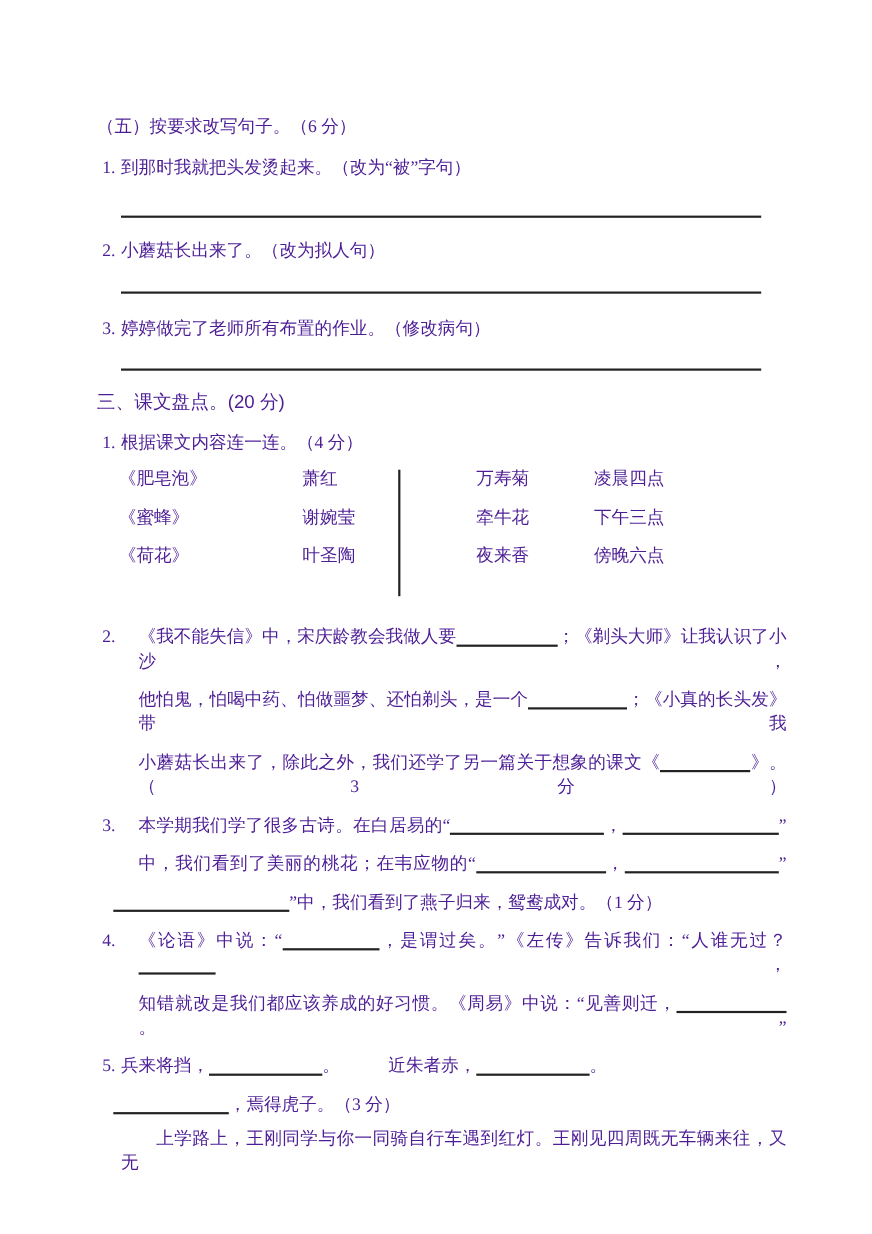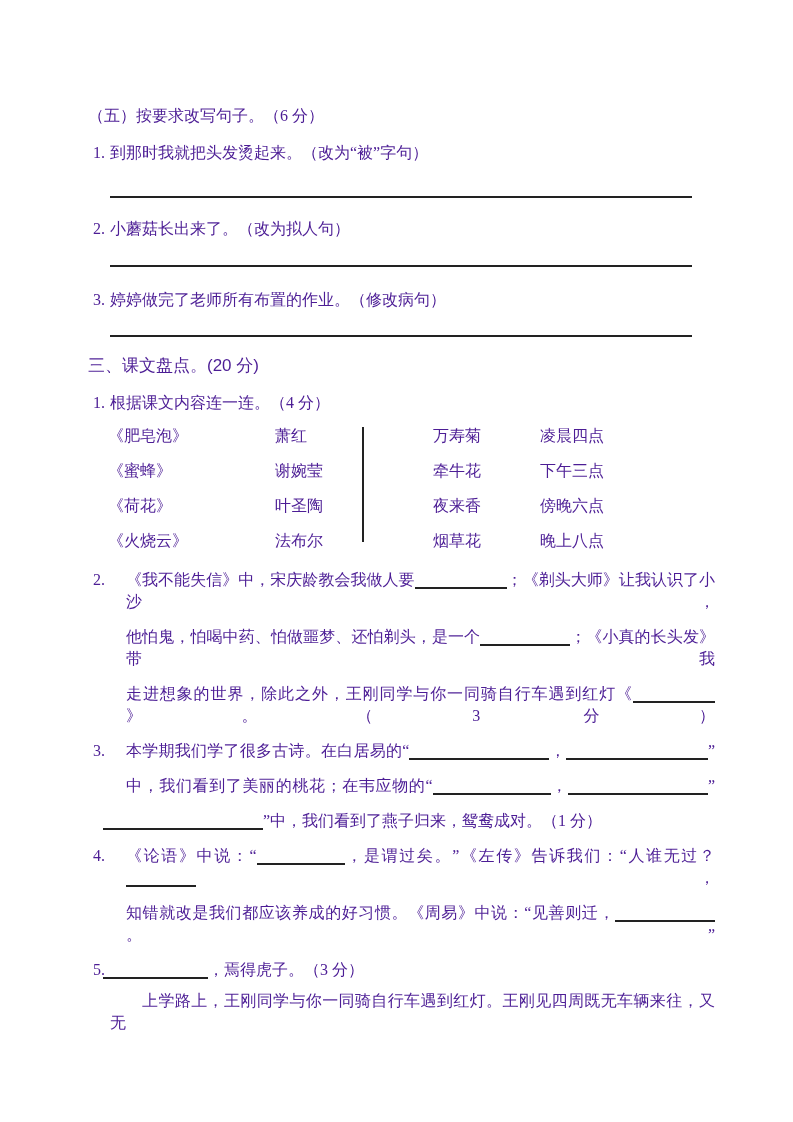--- a/index.html
+++ b/index.html
@@ -89,38 +89,32 @@
       <span class="mc c2">谢婉莹</span>
       <span class="mc c3">牵牛花</span>
       <span class="mc c4">下午三点</span>
     </div>
     <div class="match-row">
       <span class="mc c1">《荷花》</span>
       <span class="mc c2">叶圣陶</span>
       <span class="mc c3">夜来香</span>
       <span class="mc c4">傍晚六点</span>
     </div>
-    <div class="match-row">
-      <span class="mc c1">《火烧云》</span>
-      <span class="mc c2">法布尔</span>
-      <span class="mc c3">烟草花</span>
-      <span class="mc c4">晚上八点</span>
-    </div>
   </div>
 
   <div class="q qblock">
     <span class="num">2.</span>
     <div class="qline fill">
       <span>《我不能失信》中，宋庆龄教会我做人要</span><span class="blank" style="width:92px"></span><span>；《剃头大师》让我认识了小沙，</span>
     </div>
     <div class="qline fill">
       <span>他怕鬼，怕喝中药、怕做噩梦、还怕剃头，是一个</span><span class="blank" style="width:90px"></span><span>；《小真的长头发》带我</span>
     </div>
     <div class="qline fill">
-      <span>走进想象的世界，除此之外，王刚同学与你一同骑自行车遇到红灯《</span><span class="blank" style="width:82px"></span><span>》。（3 分）</span>
+      <span>小蘑菇长出来了，除此之外，我们还学了另一篇关于想象的课文《</span><span class="blank" style="width:82px"></span><span>》。（3 分）</span>
     </div>
   </div>
 
   <div class="q qblock2">
     <span class="num">3.</span>
     <div class="qline fill">
       <span>本学期我们学了很多古诗。在白居易的“</span><span class="blank" style="width:140px"></span><span>，</span><span class="blank" style="width:142px"></span><span>”</span>
     </div>
     <div class="qline fill">
       <span>中，我们看到了美丽的桃花；在韦应物的“</span><span class="blank" style="width:118px"></span><span>，</span><span class="blank" style="width:140px"></span><span>”</span>
@@ -135,20 +129,23 @@
     <div class="qline fill">
       <span>《论语》中说：“</span><span class="blank" style="width:88px"></span><span>，是谓过矣。”《左传》告诉我们：“人谁无过？</span><span class="blank" style="width:70px"></span><span>，</span>
     </div>
     <div class="qline fill">
       <span>知错就改是我们都应该养成的好习惯。《周易》中说：“见善则迁，</span><span class="blank" style="width:100px"></span><span>。”</span>
     </div>
   </div>
 
   <div class="q qblock2">
     <span class="num">5.</span>
+    <div class="qline">
+      <span>兵来将挡，</span><span class="blank" style="width:103px"></span><span>。</span><span class="gap"></span><span>近朱者赤，</span><span class="blank" style="width:103px"></span><span>。</span>
+    </div>
     <div class="qline pullleft mbsmall">
       <span class="blank" style="width:105px"></span><span>，焉得虎子。（3 分）</span>
     </div>
   </div>
 
 
   <div style="margin-top:9px;">
     <div class="para-line indent">上学路上，王刚同学与你一同骑自行车遇到红灯。王刚见四周既无车辆来往，又无</div>
 
   </div>

